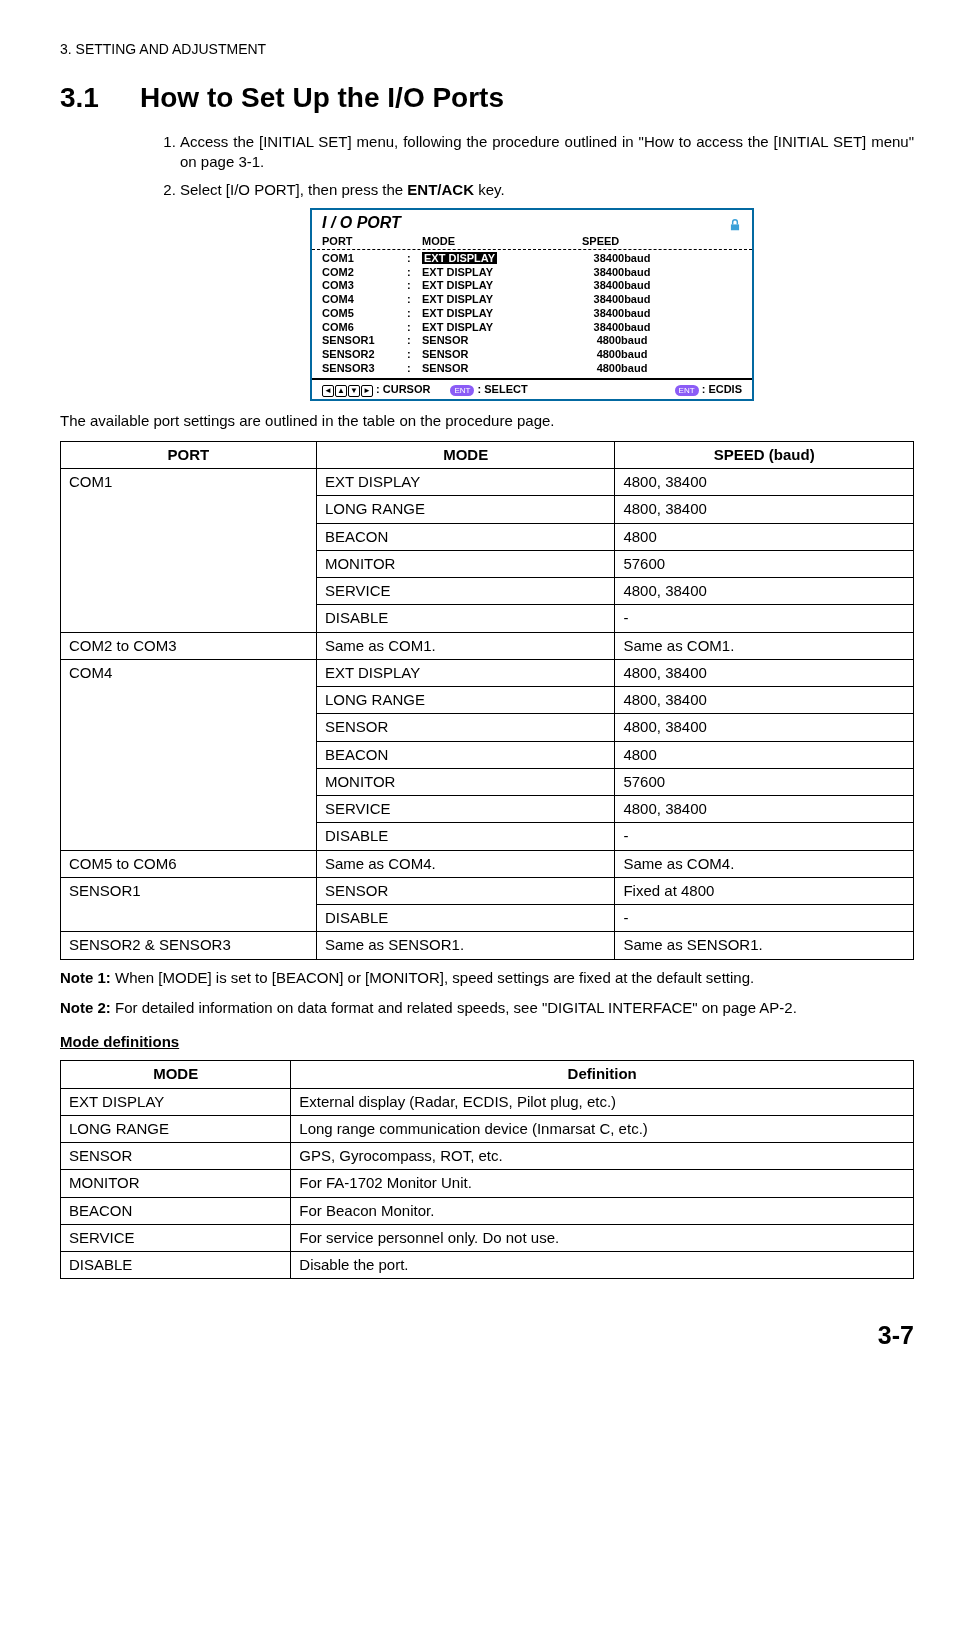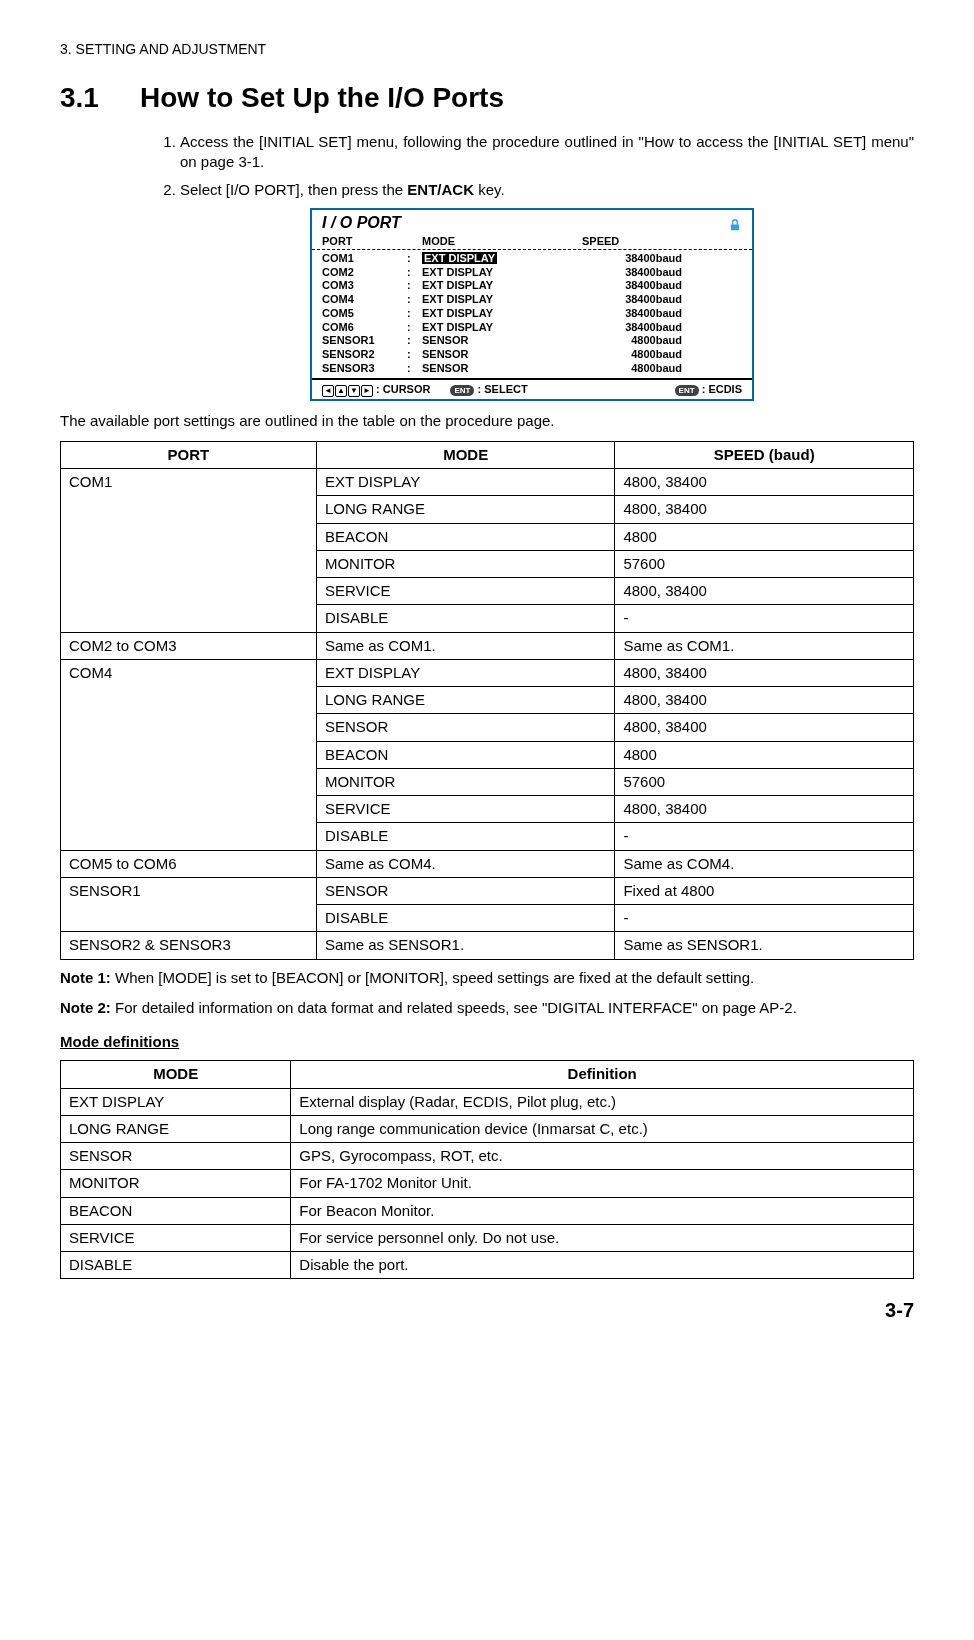--- a/index.html
+++ b/index.html
@@ -55,21 +55,21 @@
     font-size: 11px;
   }
   .sh-port{width:100px;}
   .sh-mode{width:160px;}
   .sh-speed{width:120px;}
   .screen-rows { padding: 2px 10px; font-size:11px; font-weight:bold;}
   .screen-row { display:flex; line-height:1.25;}
   .sr-port{width:85px;}
   .sr-colon{width:15px;}
   .sr-mode{width:140px;}
-  .sr-speed{width:120px; text-align:right; padding-right:30px;}
+  .sr-speed{width:120px; text-align:center; padding-right:30px;}
   .highlight { background:#000; color:#fff; padding:0 2px;}
   .screen-footer {
     border-top: 2px solid #000;
     padding: 2px 10px;
     font-size: 11px;
     font-weight: bold;
     display:flex;
     justify-content: space-between;
     align-items: center;
   }
@@ -80,26 +80,26 @@
   }
   .arrow {
     width:10px; height:10px;
     border:1px solid #000;
     border-radius:2px;
     font-size:8px;
     line-height:10px;
     text-align:center;
   }
   .ent-pill {
-    background:#404040;
+    background:#8b5cf6;
     color:#fff;
     border-radius:7px;
     padding:0 4px;
     font-size:8px;
-    font-weight:bold;
+    font-weight:normal;
     display:inline-block;
     line-height:11px;
   }
   .note-line, .body-text { margin: 6px 0 10px 0; text-align: justify;}
   table.port-table, table.mode-table {
     border-collapse: collapse;
     width: 100%;
     margin: 8px 0;
     font-size: 15px;
   }
@@ -115,23 +115,23 @@
     text-align: center;
   }
   .underline-bold {
     font-weight:bold;
     text-decoration: underline;
     margin-top: 14px;
     margin-bottom: 4px;
   }
   .page-no {
     text-align: right;
-    font-size: 20px;
-    font-weight: bold;
-    margin-top: 18px;
+    font-size: 25px;
+    font-weight: bold;
+    margin-top: 40px;
   }
 </style>
 </head>
 <body>
 
 <div class="header-right">3.  SETTING AND ADJUSTMENT</div>
 
 <h1 class="section-title">
   <span class="section-no">3.1</span><span>How to Set Up the I/O Ports</span>
 </h1>

